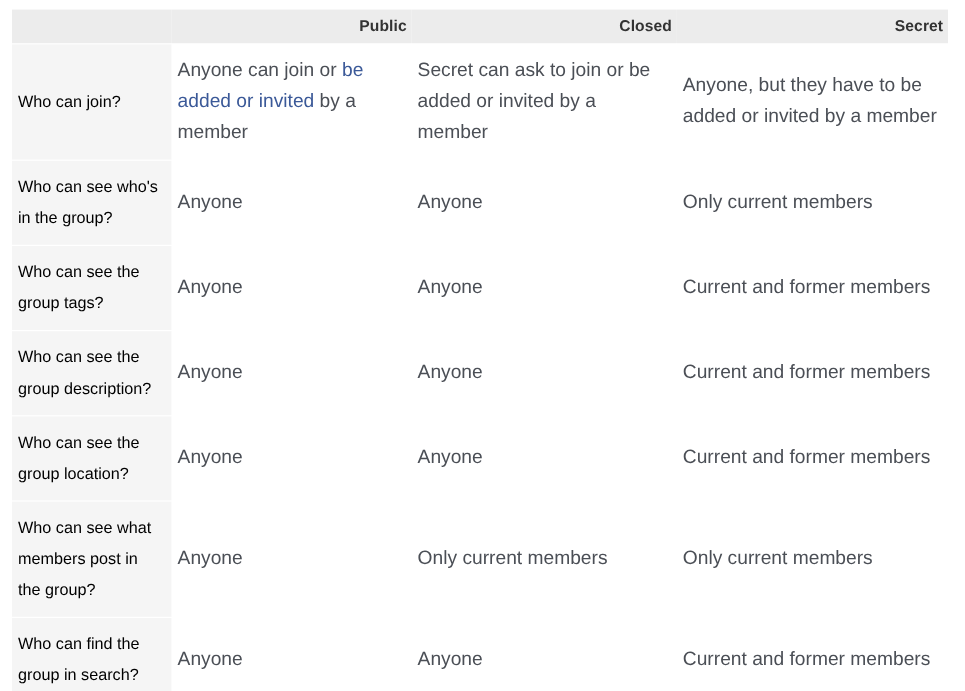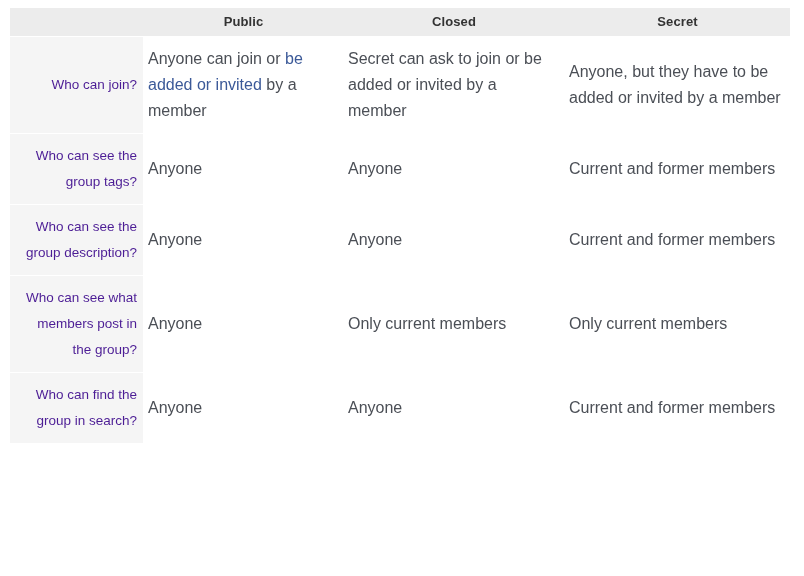--- a/index.html
+++ b/index.html
@@ -28,36 +28,36 @@
   table.privacy-table col.c-label { width: 133px; }
   table.privacy-table col.c-public { width: 200px; }
   table.privacy-table col.c-closed { width: 221px; }
   table.privacy-table col.c-secret { width: 226px; }
 
   thead th {
     background: #ececec;
     font-size: 13px;
     font-weight: bold;
     color: #333333;
-    text-align: center;
+    text-align: right;
     padding: 6px 4px 7px 5px;
     height: 12px;
     vertical-align: middle;
     letter-spacing: 0.1px;
   }
   thead th.h-blank {
     padding-left: 0;
   }
 
   tbody th.rowhead {
     background: #f5f5f5;
     font-size: 13.5px;
     font-weight: normal;
-    color: #4c1d95;
-    text-align: right;
+    color: #000000;
+    text-align: left;
     vertical-align: middle;
     padding: 9px 6px 9px 5px;
     line-height: 26px;
   }
   tbody td {
     background: #ffffff;
     font-size: 16px;
     color: #4b4f56;
     text-align: left;
     vertical-align: middle;
@@ -88,27 +88,39 @@
       </tr>
     </thead>
     <tbody id="table-body">
         <tr>
           <th class="rowhead">Who can join?</th>
           <td><span>Anyone can join or </span><span class="link">be added or invited</span><span> by a member</span></td>
           <td>Secret can ask to join or be added or invited by a member</td>
           <td>Anyone, but they have to be added or invited by a member</td>
         </tr>
         <tr>
+          <th class="rowhead">Who can see who's in the group?</th>
+          <td>Anyone</td>
+          <td>Anyone</td>
+          <td>Only current members</td>
+        </tr>
+        <tr>
           <th class="rowhead">Who can see the group tags?</th>
           <td>Anyone</td>
           <td>Anyone</td>
           <td>Current and former members</td>
         </tr>
         <tr>
           <th class="rowhead">Who can see the group description?</th>
+          <td>Anyone</td>
+          <td>Anyone</td>
+          <td>Current and former members</td>
+        </tr>
+        <tr>
+          <th class="rowhead">Who can see the group location?</th>
           <td>Anyone</td>
           <td>Anyone</td>
           <td>Current and former members</td>
         </tr>
         <tr>
           <th class="rowhead">Who can see what members post in the group?</th>
           <td>Anyone</td>
           <td>Only current members</td>
           <td>Only current members</td>
         </tr>

